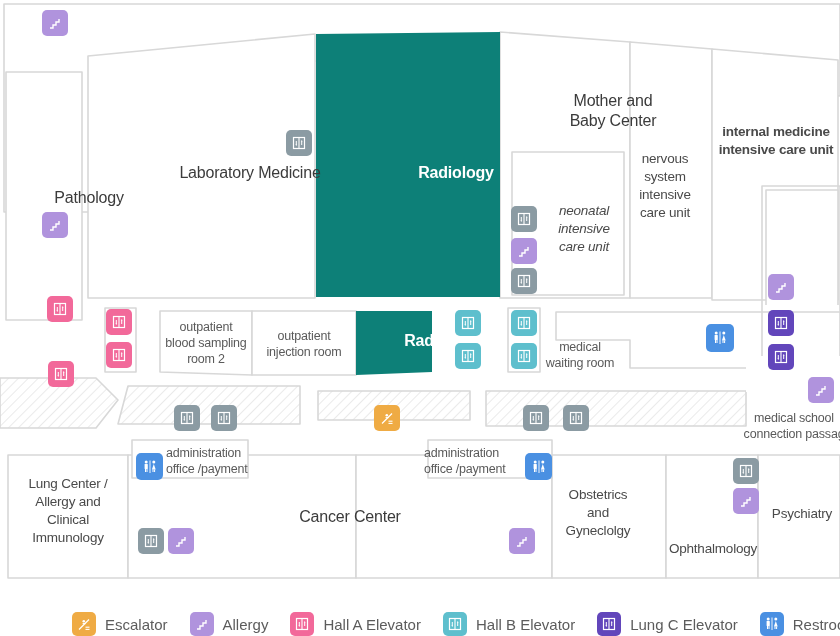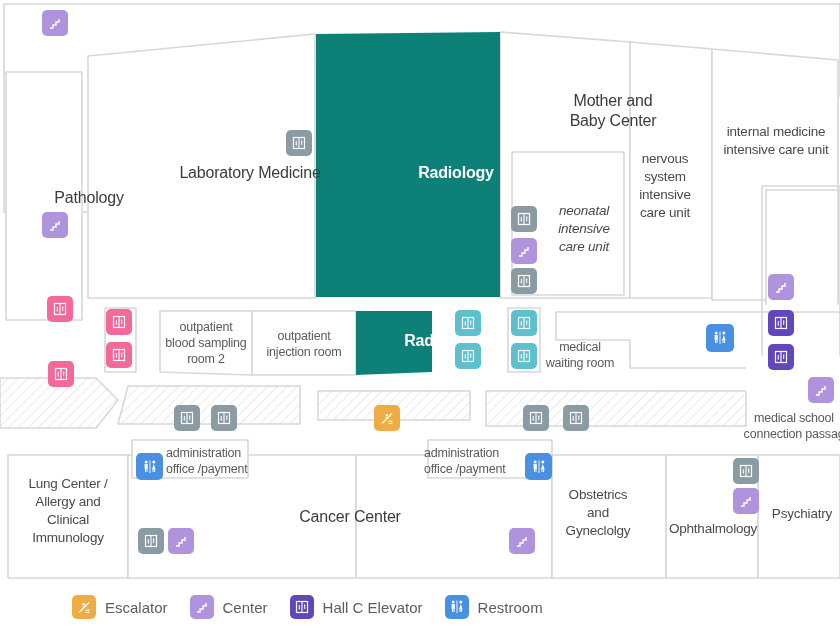--- a/index.html
+++ b/index.html
@@ -64,21 +64,21 @@
   .icon svg { display:block; }
 
   
   #legend {
     position: absolute;
     left: 0;
     top: 595px;
     width: 840px;
     height: 41px;
     display: flex;
-    align-items: flex-start;
+    align-items: flex-end;
     justify-content: flex-start;
     padding-left: 72px;
     box-sizing: border-box;
     background: #ffffff;
   }
   .legend-item {
     display: flex;
     align-items: center;
     margin-right: 22px;
   }
@@ -172,21 +172,21 @@
     <div class="room-label big onteal" style="left:316px; top:163px; width:184px;">Radiology</div>
     <div class="room-label big" style="left:500px; top:91px; width:130px;">Mother and
 Baby Center</div>
     <div class="room-label" style="left:546px; top:202px; width:76px;font-style:italic;">neonatal
 intensive
 care unit</div>
     <div class="room-label" style="left:632px; top:150px; width:66px;">nervous
 system
 intensive
 care unit</div>
-    <div class="room-label" style="left:712px; top:123px; width:128px;">internal medicine
+    <div class="room-label" style="left:712px; top:123px; width:128px;font-weight:bold;">internal medicine
 intensive care unit</div>
 
     <div class="room-label small" style="left:160px; top:319px; width:92px;">outpatient
 blood sampling
 room 2</div>
     <div class="room-label small" style="left:252px; top:328px; width:104px;">outpatient
 injection room</div>
     <div class="room-label big onteal" style="left:356px; top:331px; width:76px;">Radiology</div>
     <div class="room-label small" style="left:540px; top:339px; width:80px;">medical
 waiting room</div>
@@ -198,21 +198,21 @@
 Clinical
 Immunology</div>
     <div class="room-label big" style="left:190px; top:507px; width:224px;">Cancer Center</div>
     <div class="room-label small" style="left:166px; top:445px; width:100px; text-align:left;">administration
 office /payment</div>
     <div class="room-label small" style="left:424px; top:445px; width:108px; text-align:left;">administration
 office /payment</div>
     <div class="room-label" style="left:554px; top:486px; width:88px;">Obstetrics
 and
 Gyneclolgy</div>
-    <div class="room-label" style="left:656px; top:520px; width:114px;">Ophthalmology</div>
+    <div class="room-label" style="left:656px; top:540px; width:114px;">Ophthalmology</div>
     <div class="room-label" style="left:760px; top:505px; width:84px;">Psychiatry</div>
 
     <div class="icon" style="left:42px;  top:10px;  width:26px; height:26px; background:#b093dd;">
       <svg width="16" height="16" viewBox="0 0 16 16">
           <polyline points="3,13 6,13 6,10 9,10 9,7 12,7 12,4" fill="none" stroke="#fff" stroke-width="1.4"></polyline>
         </svg>
     </div>
     <div class="icon" style="left:42px;  top:212px; width:26px; height:26px; background:#b093dd;">
       <svg width="16" height="16" viewBox="0 0 16 16">
           <polyline points="3,13 6,13 6,10 9,10 9,7 12,7 12,4" fill="none" stroke="#fff" stroke-width="1.4"></polyline>
@@ -509,37 +509,63 @@
       </div>
       <div class="legend-text">Escalator</div>
     </div>
 
     <div class="legend-item">
       <div class="legend-swatch" style="background:#b093dd;">
         <svg width="16" height="16" viewBox="0 0 16 16">
             <polyline points="3,13 6,13 6,10 9,10 9,7 12,7 12,4" fill="none" stroke="#fff" stroke-width="1.4"></polyline>
           </svg>
       </div>
-      <div class="legend-text">Center</div>
-    </div>
-
-
+      <div class="legend-text">Allergy</div>
+    </div>
+
+    <div class="legend-item">
+      <div class="legend-swatch" style="background:#f2699a;">
+        <svg width="16" height="16" viewBox="0 0 16 16">
+            <rect x="2.5" y="2.5" width="11" height="11" fill="none" stroke="#fff" stroke-width="1.2"></rect>
+            <line x1="8" y1="3" x2="8" y2="13" stroke="#fff" stroke-width="1.1"></line>
+            <polyline points="5.3,6 5.3,10" stroke="#fff" stroke-width="1" fill="none"></polyline>
+            <polygon points="5.3,11 4.4,9.4 6.2,9.4" fill="#fff"></polygon>
+            <polyline points="10.7,10 10.7,6" stroke="#fff" stroke-width="1" fill="none"></polyline>
+            <polygon points="10.7,5 9.8,6.6 11.6,6.6" fill="#fff"></polygon>
+          </svg>
+      </div>
+      <div class="legend-text">Hall A Elevator</div>
+    </div>
+
+    <div class="legend-item">
+      <div class="legend-swatch" style="background:#5ebfcd;">
+        <svg width="16" height="16" viewBox="0 0 16 16">
+            <rect x="2.5" y="2.5" width="11" height="11" fill="none" stroke="#fff" stroke-width="1.2"></rect>
+            <line x1="8" y1="3" x2="8" y2="13" stroke="#fff" stroke-width="1.1"></line>
+            <polyline points="5.3,6 5.3,10" stroke="#fff" stroke-width="1" fill="none"></polyline>
+            <polygon points="5.3,11 4.4,9.4 6.2,9.4" fill="#fff"></polygon>
+            <polyline points="10.7,10 10.7,6" stroke="#fff" stroke-width="1" fill="none"></polyline>
+            <polygon points="10.7,5 9.8,6.6 11.6,6.6" fill="#fff"></polygon>
+          </svg>
+      </div>
+      <div class="legend-text">Hall B Elevator</div>
+    </div>
 
     <div class="legend-item">
       <div class="legend-swatch" style="background:#6246bb;">
         <svg width="16" height="16" viewBox="0 0 16 16">
             <rect x="2.5" y="2.5" width="11" height="11" fill="none" stroke="#fff" stroke-width="1.2"></rect>
             <line x1="8" y1="3" x2="8" y2="13" stroke="#fff" stroke-width="1.1"></line>
             <polyline points="5.3,6 5.3,10" stroke="#fff" stroke-width="1" fill="none"></polyline>
             <polygon points="5.3,11 4.4,9.4 6.2,9.4" fill="#fff"></polygon>
             <polyline points="10.7,10 10.7,6" stroke="#fff" stroke-width="1" fill="none"></polyline>
             <polygon points="10.7,5 9.8,6.6 11.6,6.6" fill="#fff"></polygon>
           </svg>
       </div>
-      <div class="legend-text">Hall C Elevator</div>
+      <div class="legend-text">Lung C Elevator</div>
     </div>
 
     <div class="legend-item">
       <div class="legend-swatch" style="background:#4a90e2;">
         <svg width="18" height="18" viewBox="0 0 18 18">
           <circle cx="5.2" cy="4" r="1.5" fill="#fff"></circle>
             <rect x="3.6" y="6" width="3.2" height="5" rx="0.6" fill="#fff"></rect>
             <line x1="4.5" y1="11" x2="4.5" y2="14" stroke="#fff" stroke-width="1"></line>
             <line x1="6" y1="11" x2="6" y2="14" stroke="#fff" stroke-width="1"></line>
           <line x1="9" y1="2.5" x2="9" y2="15" stroke="#fff" stroke-width="0.9"></line>

